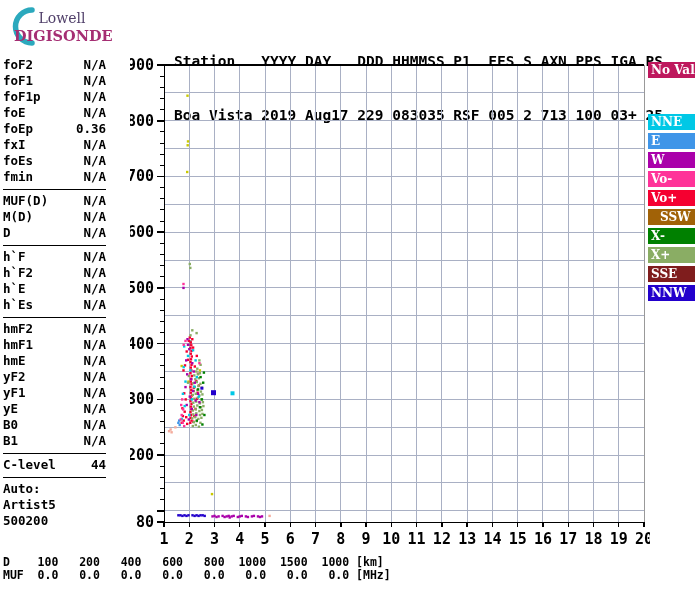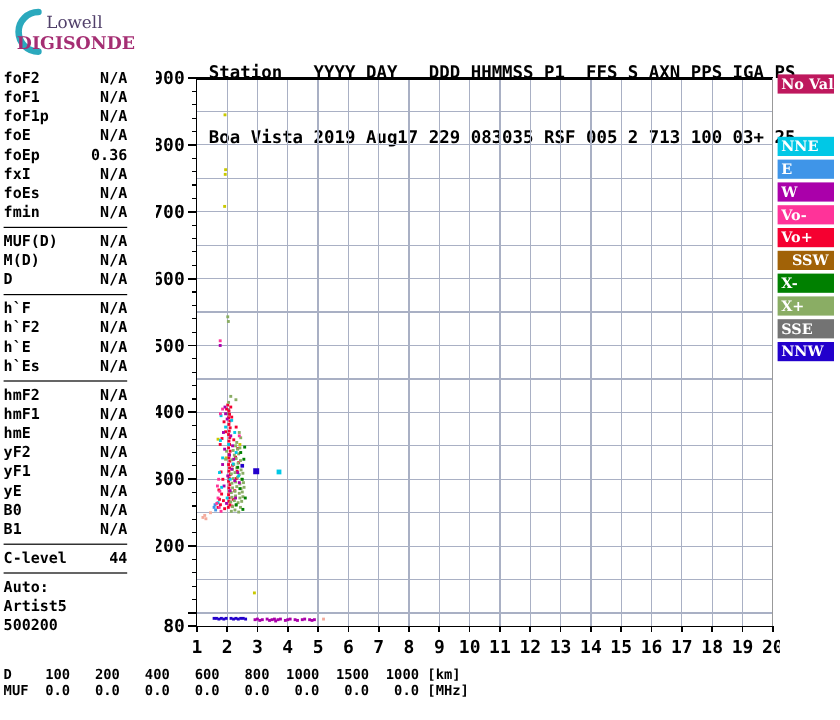--- a/index.html
+++ b/index.html
@@ -523,20 +523,20 @@
   <div id="legend">
       <div class="legend-item" style="background: #be185d;">No Val</div>
       <div class="legend-item" style="background: rgb(0, 200, 230); margin-top: 36px;">NNE</div>
       <div class="legend-item" style="background: rgb(63, 149, 232);">E</div>
       <div class="legend-item" style="background: rgb(170, 0, 170);">W</div>
       <div class="legend-item" style="background: rgb(255, 51, 153);">Vo-</div>
       <div class="legend-item" style="background: rgb(245, 0, 48);">Vo+</div>
       <div class="legend-item" style="background: #a16207; padding-left: 12px;">SSW</div>
       <div class="legend-item" style="background: rgb(0, 128, 0);">X-</div>
       <div class="legend-item" style="background: rgb(138, 173, 100);">X+</div>
-      <div class="legend-item" style="background: #737373;">SSE</div>
+      <div class="legend-item" style="background: #7f1d1d;">SSE</div>
       <div class="legend-item" style="background: rgb(34, 0, 204);">NNW</div>
     </div>
 
   <div id="d-row" class="botrow">D    100   200   400   600   800  1000  1500  1000 [km]</div>
   <div id="muf-row" class="botrow">MUF  0.0   0.0   0.0   0.0   0.0   0.0   0.0   0.0 [MHz]</div>
 
 </div>
 
 </body></html>

